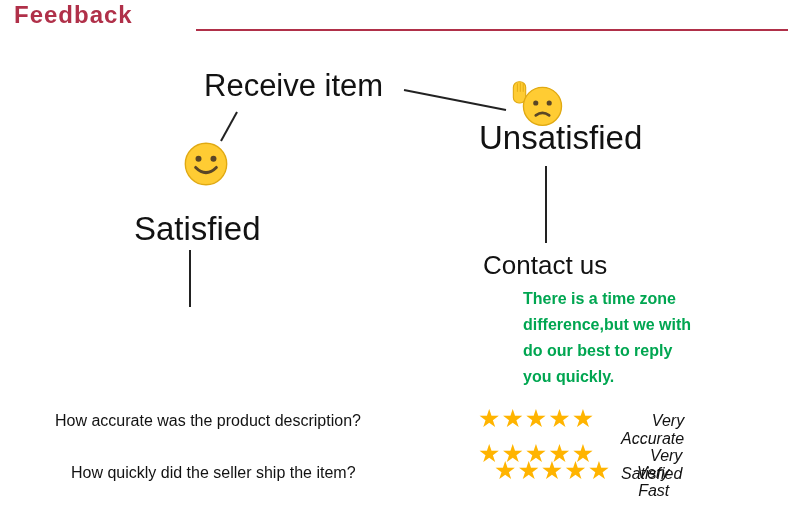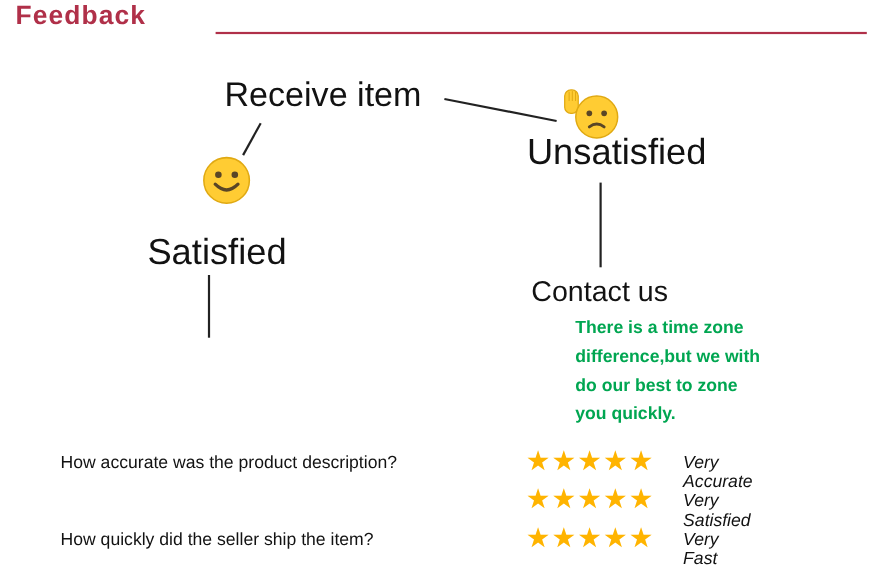--- a/index.html
+++ b/index.html
@@ -96,24 +96,25 @@
     left: 50px;
     top: 373px;
     font-size: 21px;
     color: #121212;
   }
   .rating-row {
     position: absolute;
     left: 0;
     width: 636px;
     height: 32px;
+    text-align: right;
   }
   .row-1 { top: 404px; }
   .row-2 { top: 439px; }
-  .row-3 { top: 474px; }
+  .row-3 { top: 456px; margin-left: 16px; }
   .q {
     position: absolute;
     left: 55px;
     top: 8px;
     font-size: 16px;
     color: #121212;
   }
   .s {
     position: absolute;
     left: 478px;
@@ -173,21 +174,21 @@
   </span>
 
   <div class="label-lg satisfied-label">Satisfied</div>
   <div class="label-lg unsatisfied-label">Unsatisfied</div>
 
   <div class="contact-us">Contact us</div>
 
   <div class="note">
     <div>There is a time zone</div>
     <div>difference,but we with</div>
-    <div>do our best to zone</div>
+    <div>do our best to reply</div>
     <div>you quickly.</div>
   </div>
 
 
 
   <div class="rating-row row-1">
     <span class="q">How accurate was the product description?</span>
     <span class="s">★★★★★</span>
     <span class="l">Very Accurate</span>
   </div>

